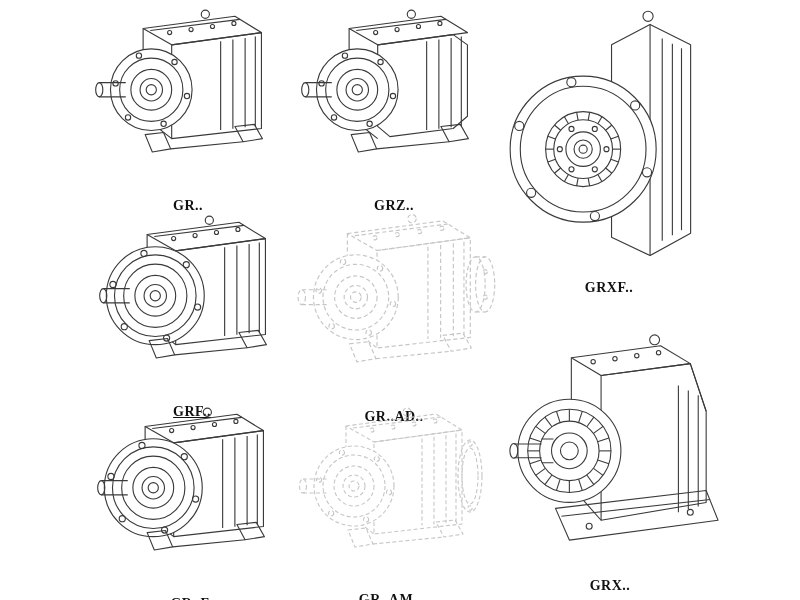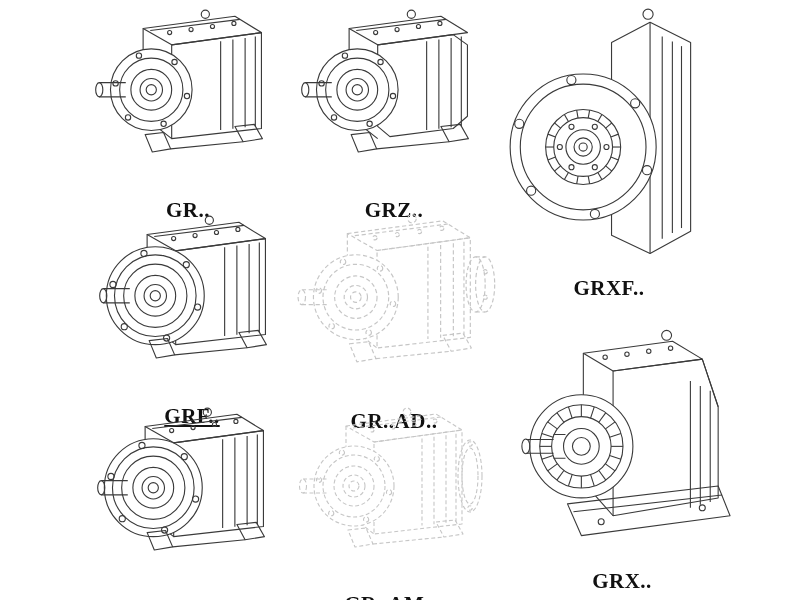--- a/index.html
+++ b/index.html
@@ -17,34 +17,34 @@
     align-items:center;
   }
   .art{
     flex:1 1 auto;
     width:100%;
   }
   .art svg{display:block;width:100%;height:100%;}
   .label{
     flex:0 0 auto;
     font-weight:bold;
-    font-size:21px;
+    font-size:14px;
     letter-spacing:0.5px;
     color:#111111;
     text-align:center;
     padding-top:2px;
     white-space:nowrap;
   }
   
   #cell-gr   {left:86px;  top:2px;   width:204px; height:204px;}
   #cell-grz  {left:292px; top:2px;   width:204px; height:204px;}
   #cell-grxf {left:500px; top:0px;   width:218px; height:296px;}
   #cell-grf  {left:90px;  top:208px; width:204px; height:204px;}
   #cell-grad {left:288px; top:206px; width:212px; height:210px;}
-  #cell-grx  {left:508px; top:296px; width:228px; height:298px;}
+  #cell-grx  {left:496px; top:296px; width:228px; height:298px;}
   #cell-grf2 {left:88px;  top:400px; width:204px; height:200px;}
   #cell-gram {290px}
   #cell-gram {left:290px; top:400px; width:200px; height:200px;}
 </style>
 </head>
 <body>
 
 <div id="canvas" style="background: rgb(255, 255, 255);">
 
   <div class="cell" id="cell-gr">

